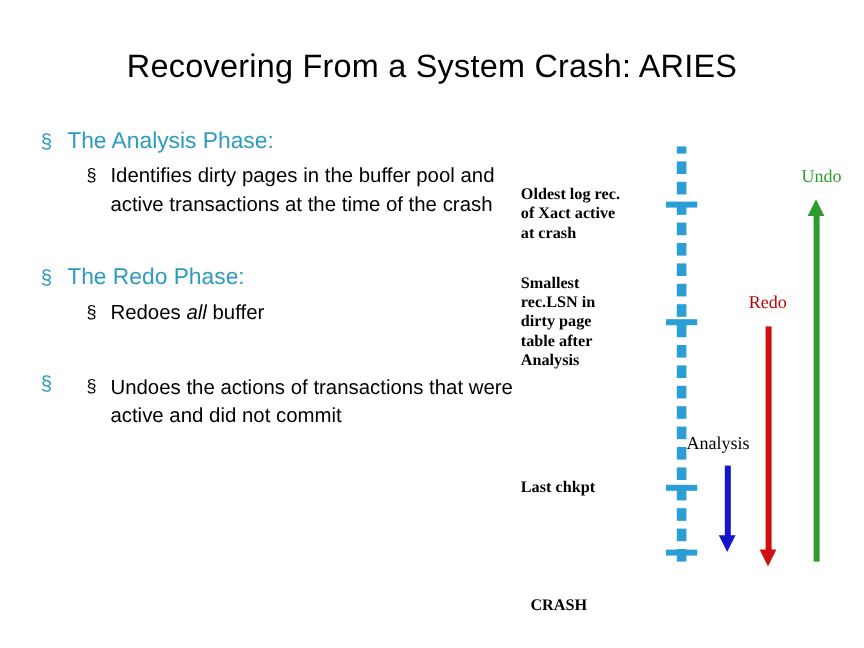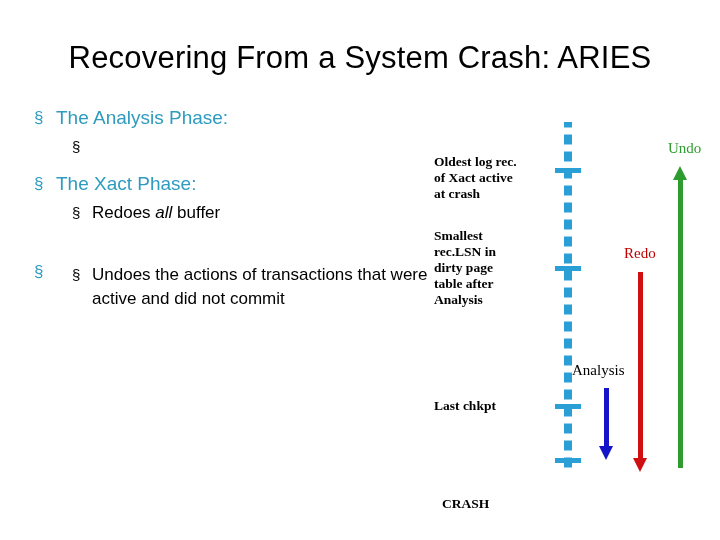--- a/index.html
+++ b/index.html
@@ -18,21 +18,21 @@
     position: absolute;
     left: 0; top: 0;
     width: 720px; height: 540px;
   }
   .title {
     position: absolute;
     left: 0;
     top: 40px;
     width: 720px;
     text-align: center;
-    font-size: 31px;
+    font-size: 27px;
     color: #000000;
     font-family: "Liberation Sans", sans-serif;
     letter-spacing: 0.2px;
   }
 
   
   .bullets {
     position: absolute;
     left: 30px;
     top: 105px;
@@ -136,27 +136,28 @@
 
   <div class="bullets">
 
     <div class="lvl1">
       <span class="bullet-mark">§</span>
       <span>The Analysis Phase:</span>
     </div>
 
     <div class="lvl2">
       <span class="bullet-mark">§</span>
+      <span>Identifies dirty pages in the buffer pool and active transactions at the time of the crash</span>
     </div>
 
     <div class="gap-a"></div>
 
     <div class="lvl1">
       <span class="bullet-mark">§</span>
-      <span>The Xact Phase:</span>
+      <span>The Redo Phase:</span>
     </div>
 
     <div class="lvl2">
       <span class="bullet-mark">§</span>
       <span>Redoes </span><span class="ital">all</span><span> buffer</span>
     </div>
 
     <div class="gap-b"></div>
 
     <div class="lvl1">

